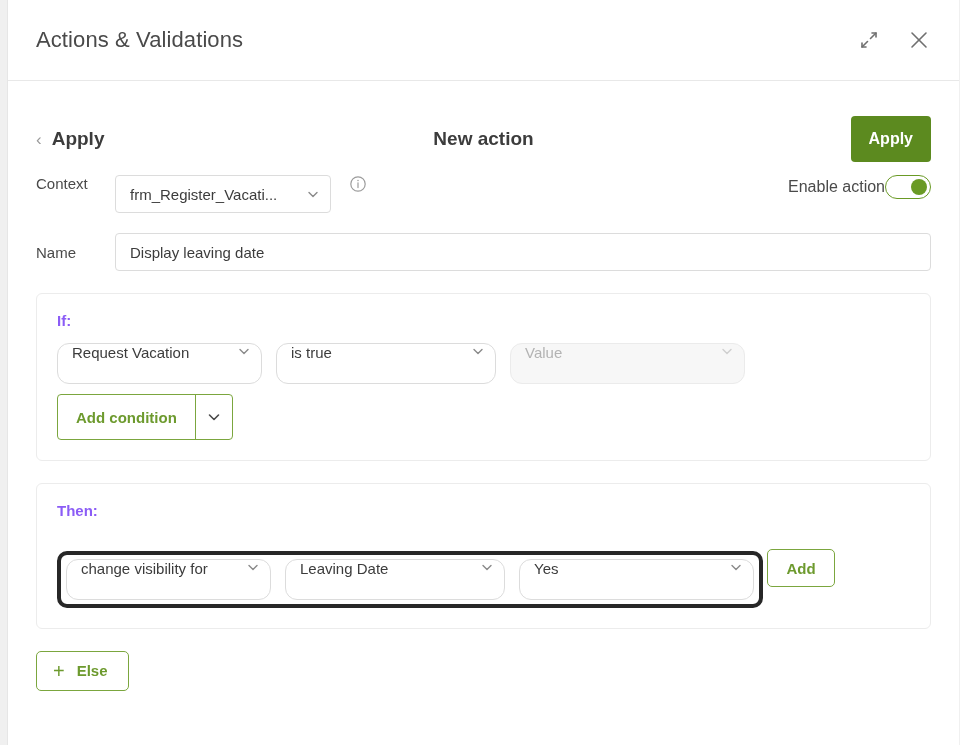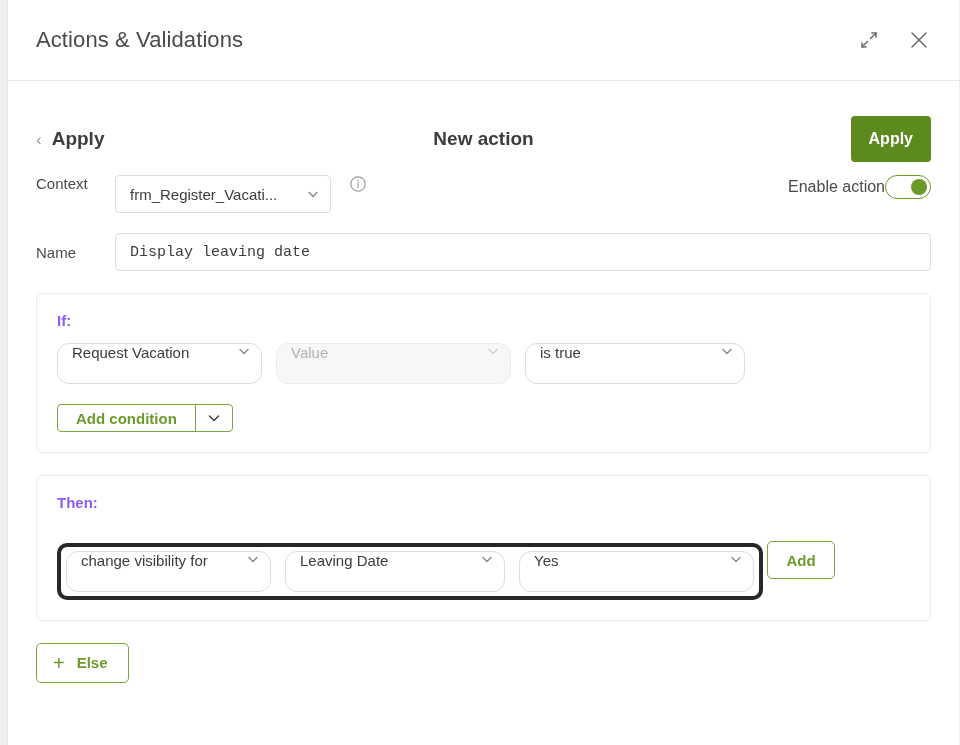--- a/index.html
+++ b/index.html
@@ -155,21 +155,21 @@
   }
   .name-input {
     flex: 1 1 auto;
     height: 38px;
     border: 1px solid #dcdcdc;
     border-radius: 4px;
     background: #fff;
     font-size: 15px;
     color: #3c3c3c;
     padding: 17px 14px;
-    font-family: Liberation Mono, monospace;
+    font-family: Liberation Sans, sans-serif;
     outline: none;
   }
 
   
   .card {
     border: 1px solid #ececec;
     border-radius: 6px;
     background: #fff;
     padding: 18px 20px 20px 20px;
     margin-top: 22px;
@@ -213,25 +213,25 @@
   .chev { color: #8a8a8a; flex: 0 0 auto; display: flex; }
 
   .w-205 { width: 205px; }
   .w-220 { width: 220px; }
   .w-235 { width: 235px; }
 
   
   .split-btn {
     display: inline-flex;
     align-items: stretch;
-    height: 28px;
+    height: 46px;
     border: 1.5px solid #7ba63e;
     border-radius: 4px;
     background: #fff;
-    margin-top: 20px;
+    margin-top: 10px;
     cursor: pointer;
     overflow: hidden;
   }
   .split-btn .main {
     display: flex; align-items: center;
     padding: 0 18px;
     font-size: 15px;
     color: #6d9a2e;
     font-weight: bold;
   }
@@ -353,30 +353,30 @@
       <div class="card-label">If:</div>
       <div class="row">
         <div class="sel w-205">
           <span class="val">Request Vacation</span>
           <span class="chev">
             <svg width="14" height="14" viewBox="0 0 14 14" fill="none" stroke="currentColor" stroke-width="1.4" stroke-linecap="round" stroke-linejoin="round">
                 <path d="M3 5.5 L7 9.5 L11 5.5"></path>
               </svg>
           </span>
         </div>
+        <div class="sel w-220">
+          <span class="val">is true</span>
+          <span class="chev">
+            <svg width="14" height="14" viewBox="0 0 14 14" fill="none" stroke="currentColor" stroke-width="1.4" stroke-linecap="round" stroke-linejoin="round">
+                <path d="M3 5.5 L7 9.5 L11 5.5"></path>
+              </svg>
+          </span>
+        </div>
         <div class="sel w-235 disabled">
           <span class="val">Value</span>
-          <span class="chev">
-            <svg width="14" height="14" viewBox="0 0 14 14" fill="none" stroke="currentColor" stroke-width="1.4" stroke-linecap="round" stroke-linejoin="round">
-                <path d="M3 5.5 L7 9.5 L11 5.5"></path>
-              </svg>
-          </span>
-        </div>
-        <div class="sel w-220">
-          <span class="val">is true</span>
           <span class="chev">
             <svg width="14" height="14" viewBox="0 0 14 14" fill="none" stroke="currentColor" stroke-width="1.4" stroke-linecap="round" stroke-linejoin="round">
                 <path d="M3 5.5 L7 9.5 L11 5.5"></path>
               </svg>
           </span>
         </div>
       </div>
       <div class="split-btn">
         <span class="main">Add condition</span>
         <span class="sep"></span>

